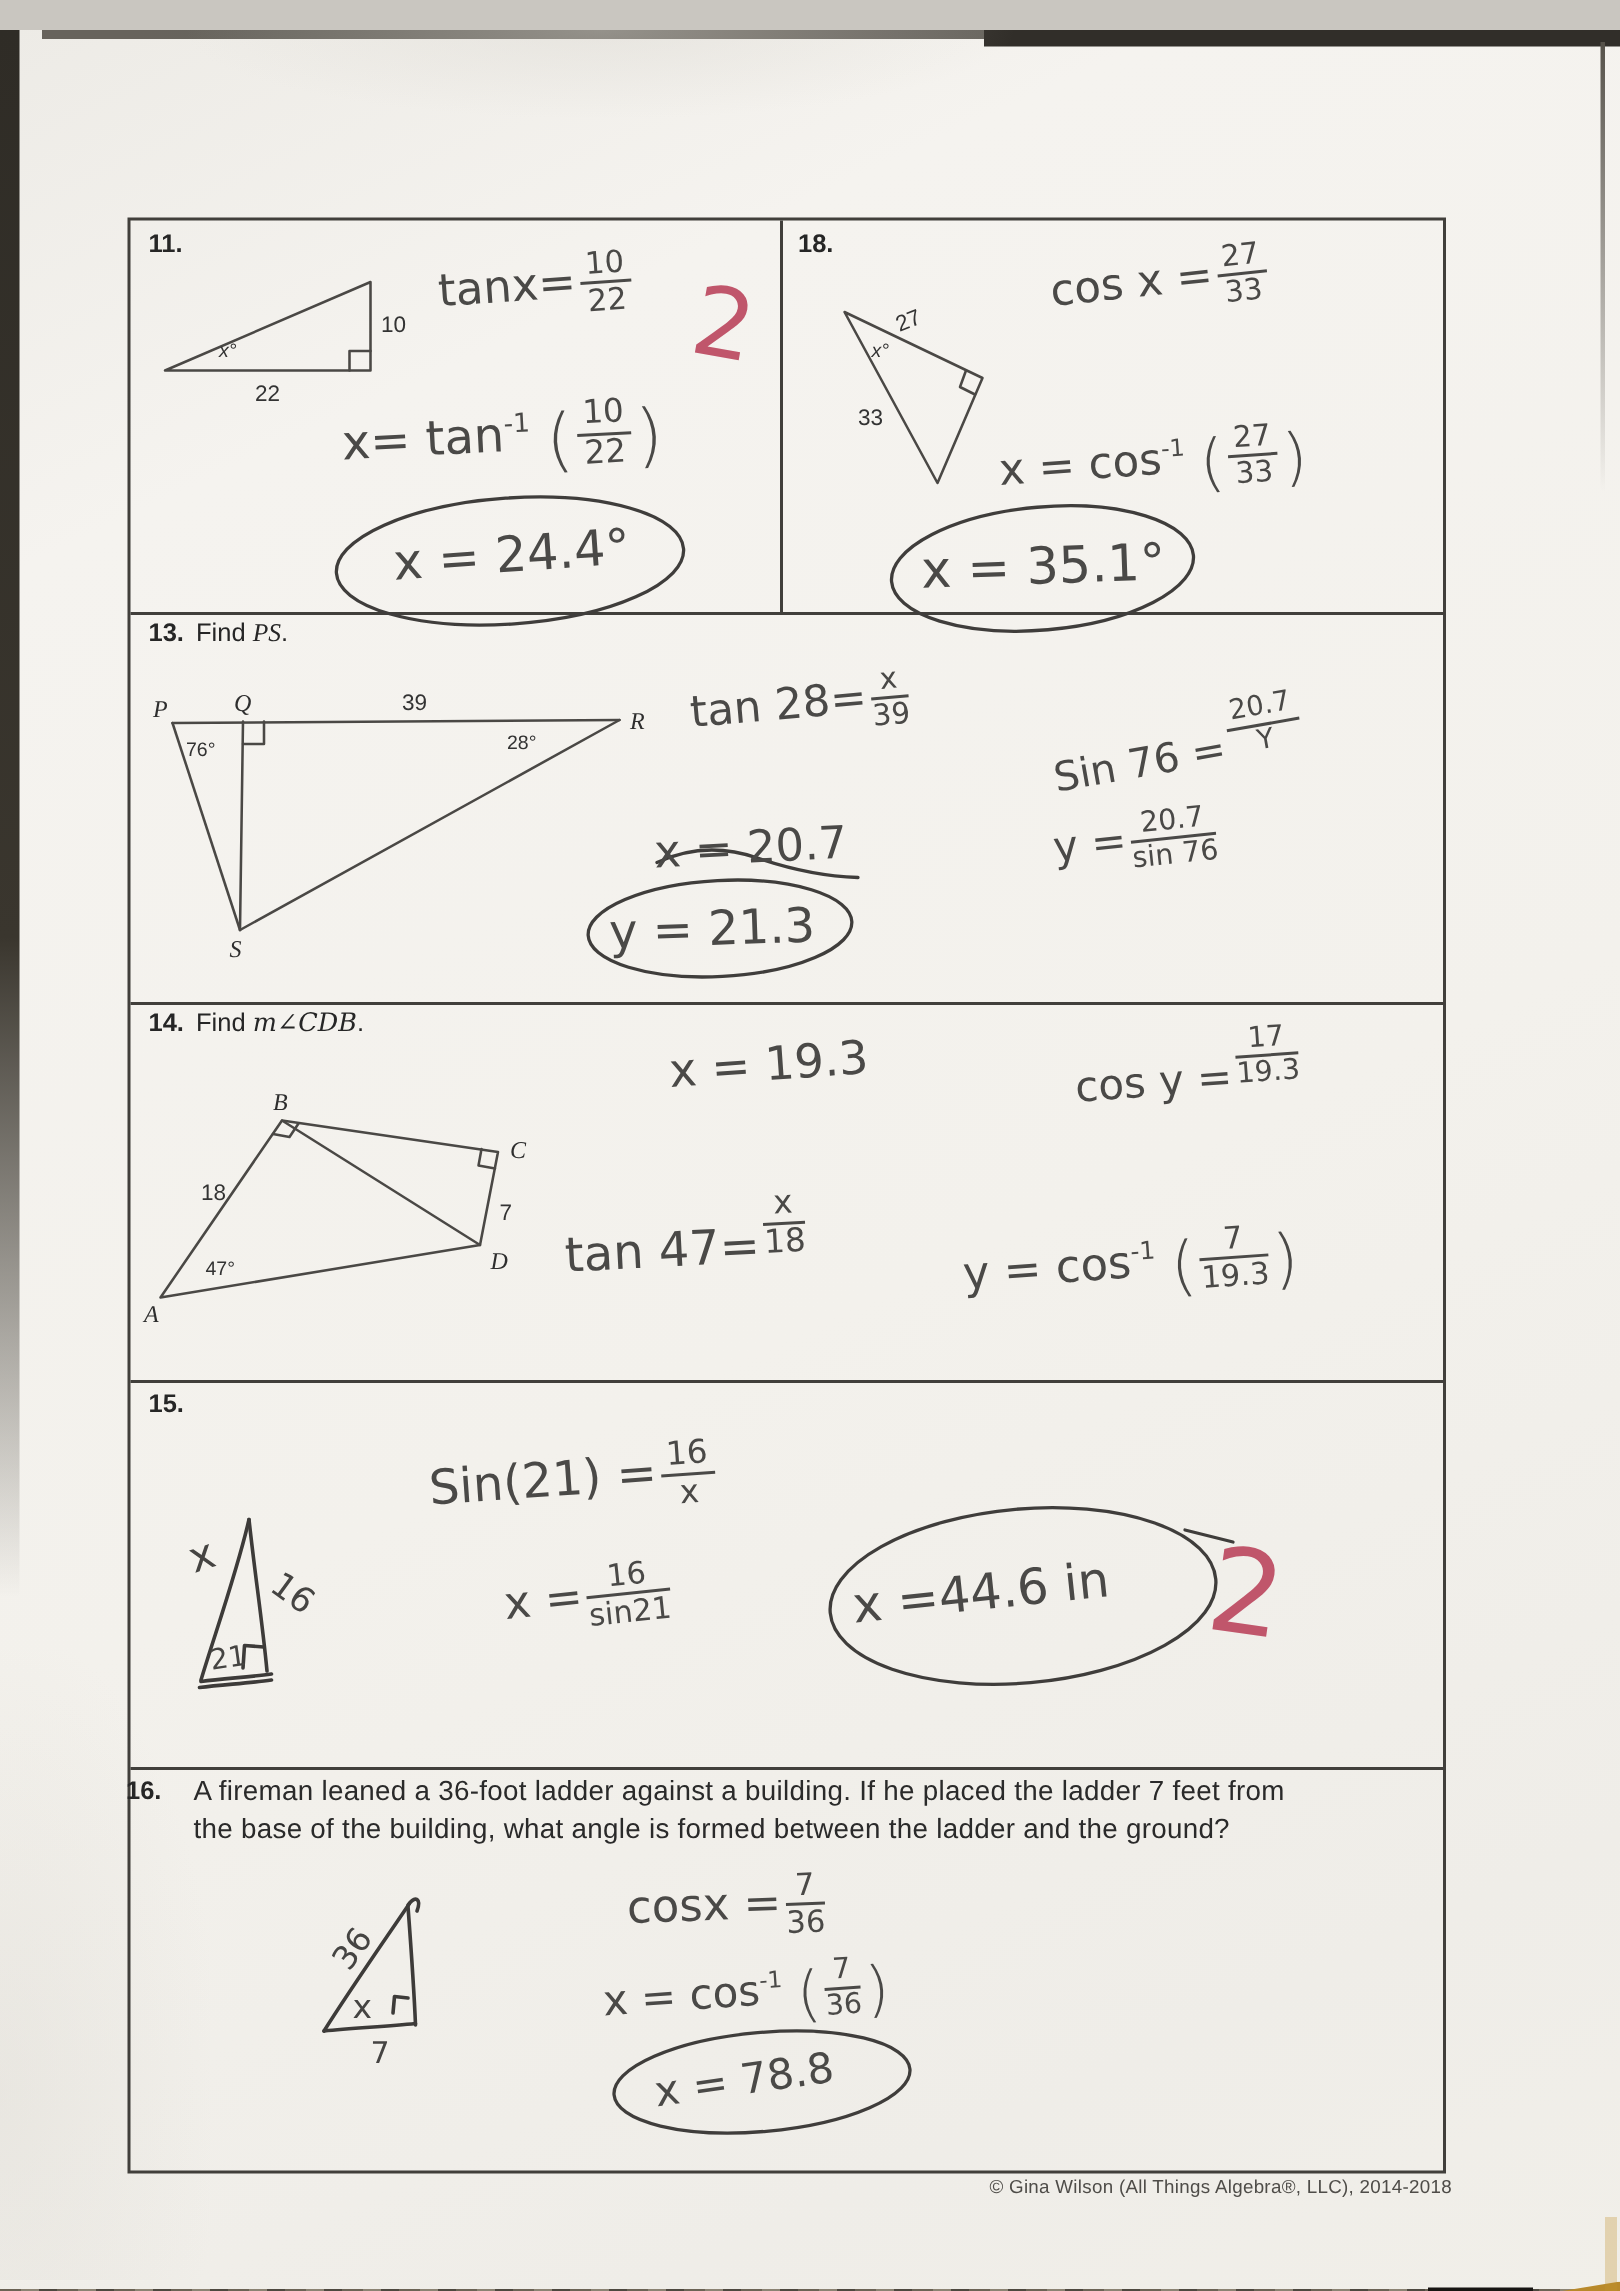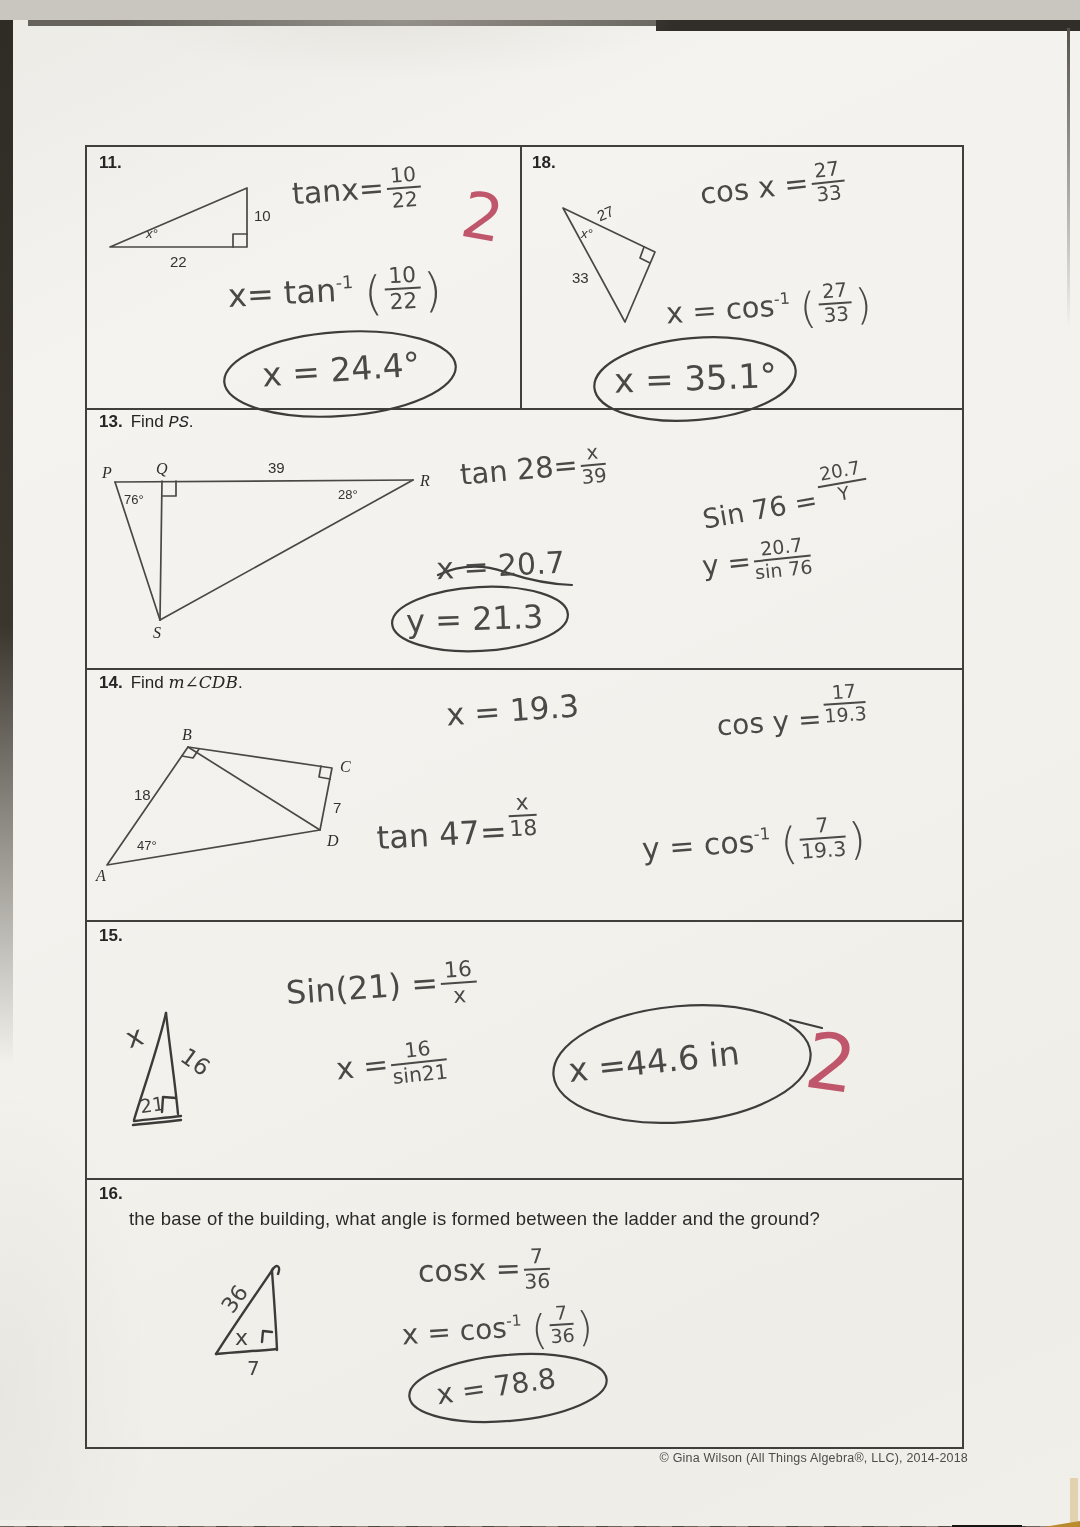--- a/index.html
+++ b/index.html
@@ -23,21 +23,21 @@
   .shade-b{position:absolute;left:0;top:1080px;width:140px;height:420px;background:radial-gradient(ellipse at 0 70%,#dcd9d266,transparent 75%);}
   
   .tbl{position:absolute;left:85px;top:125px;width:875px;height:1300px;border:2px solid #413f3b;}
   .hline{position:absolute;left:0;right:0;height:2px;background:#413f3b;}
   .vline{position:absolute;top:0;width:2px;background:#413f3b;}
   
   .pnum{position:absolute;font-weight:bold;font-size:17px;color:#262626;}
   .ptitle{position:absolute;font-size:17px;color:#262626;}
   .ptitle b{margin-right:8px;}
   .ptext{position:absolute;font-size:18.5px;letter-spacing:.2px;color:#2a2a2a;white-space:nowrap;}
-  .mathvar{font-family:Liberation Mono, monospace;font-style:italic;}
+  .mathvar{font-family:Liberation Serif, serif;font-style:italic;}
   .mathvar2{font-family:"DejaVu Serif","DejaVu Sans",serif;font-style:italic;text-align:center;}
   .footer{position:absolute;top:1431px;right:112px;font-size:12.5px;color:#4e4c48;letter-spacing:.2px;}
   
   .figs{position:absolute;left:0;top:0;}
   .pl{stroke:#4a4845;stroke-width:1.7;fill:none;stroke-linejoin:round;stroke-linecap:round;}
   .hd{stroke:#3d3b39;stroke-width:2.4;fill:none;stroke-linejoin:round;stroke-linecap:round;}
   .circ{stroke:#3f3d3b;stroke-width:2.2;fill:none;stroke-linecap:round;}
   .ft{font-family:"Liberation Sans",sans-serif;font-size:15px;fill:#333;}
   .fts{font-family:"Liberation Serif",serif;font-style:italic;font-size:16px;fill:#2e2e2e;}
   .fta{font-family:"Liberation Sans",sans-serif;font-size:13px;fill:#333;}
@@ -82,21 +82,22 @@
   <div class="ptitle" style="left:99px;top:392px">
     <b>13.</b><span>Find</span>&nbsp;<i class="mathvar">PS</i><span>.</span>
   </div>
 
   <div class="ptitle" style="left:99px;top:652px">
     <b>14.</b><span>Find</span>&nbsp;<i class="mathvar2">m∠CDB</i><span>.</span>
   </div>
 
   <div class="pnum" style="left:99px;top:906px">15.</div>
 
-  <div class="pnum" style="left:99px;top:1164px">16.</div>
+  <div class="pnum" style="left:84px;top:1164px">16.</div>
+  <div class="ptext" style="left:129px;top:1163px">A fireman leaned a 36-foot ladder against a building.  If he placed the ladder 7 feet from</div>
   <div class="ptext" style="left:129px;top:1188px">the base of the building, what angle is formed between the ladder and the ground?</div>
 
   <div class="footer">© Gina Wilson (All Things Algebra®, LLC), 2014-2018</div>
 
   <svg class="figs" width="1080" height="1527" viewBox="0 0 1080 1527">
 
     <g>
       <path class="pl" d="M110,227 L247,168 L247,227 Z"></path>
       <path class="pl" d="M233,227 L233,214 L247,214"></path>
       <text class="fta mathvar" x="146" y="218">x°</text>

